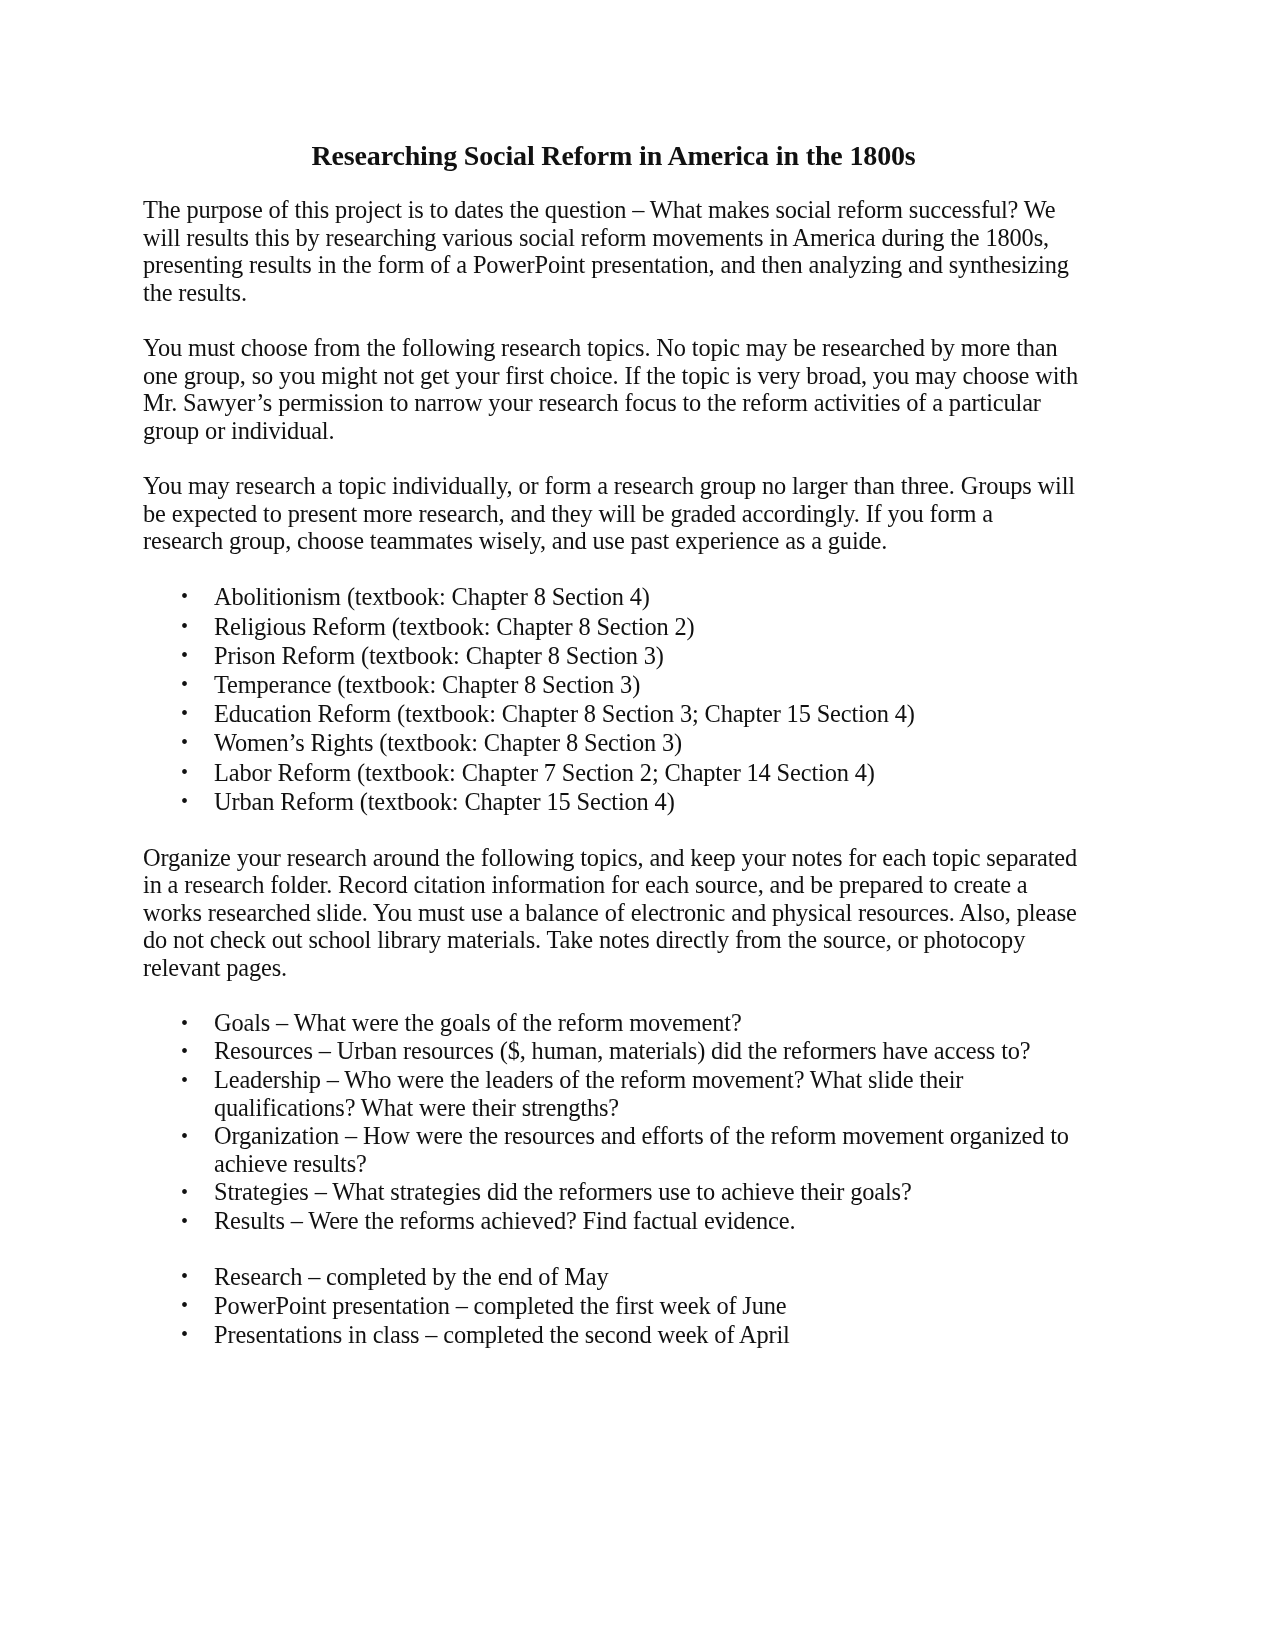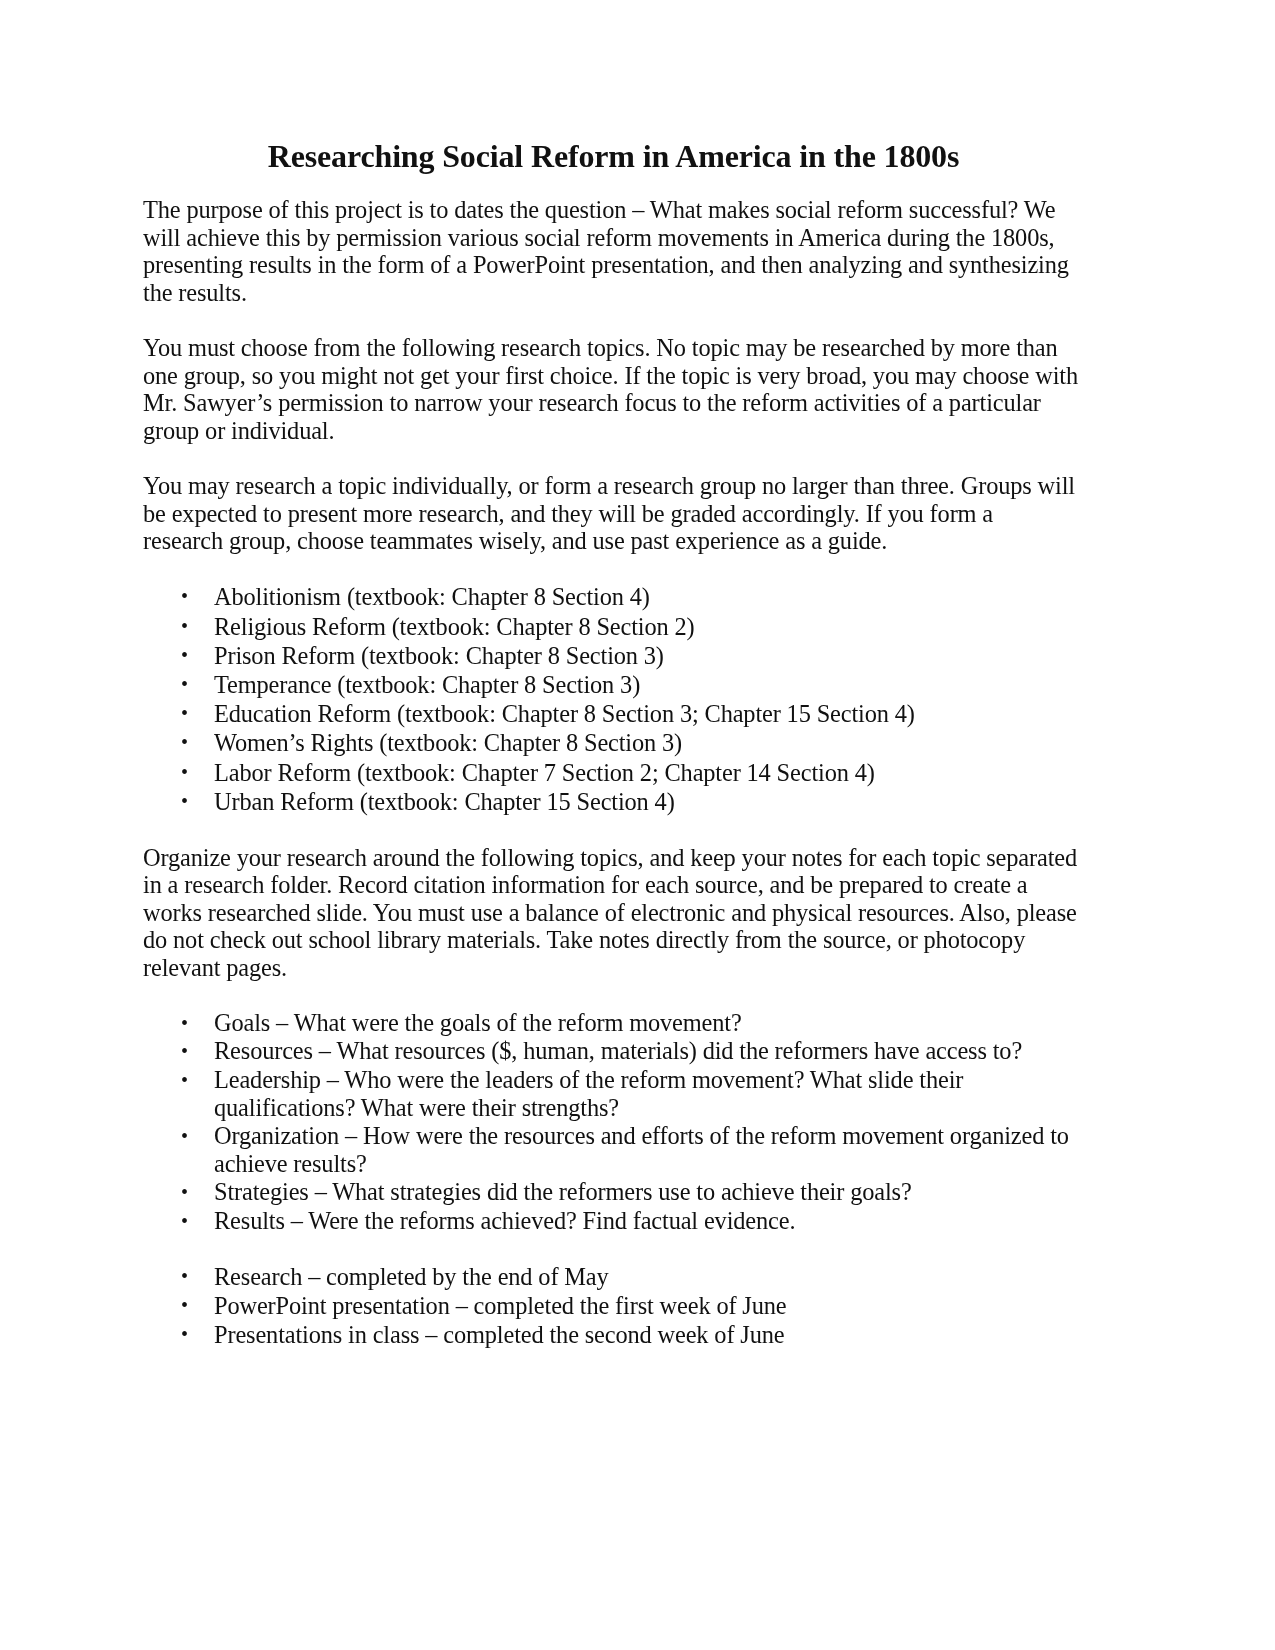--- a/index.html
+++ b/index.html
@@ -4,68 +4,68 @@
 <style>
   html, body { margin: 0; padding: 0; background: #ffffff; }
   body { width: 1275px; height: 1650px; position: relative; overflow: hidden; }
   .page {
     position: absolute; left: 143px; top: 140px; width: 935px;
     font-family: "Liberation Serif", "DejaVu Serif", serif;
     font-size: 24.4px; line-height: 27.6px; color: #111111;
     letter-spacing: -0.15px;
   }
   .title {
-    text-align: center; font-weight: bold; font-size: 32px;
+    text-align: center; font-weight: bold; font-size: 28px;
     margin: 0 0 24px 0; line-height: 32px; padding-left: 6px;
   }
   p { margin: 0; }
   .para { margin-bottom: 27.6px; }
   .u { }
   ul { list-style: none; margin: 0 0 27.6px 0; padding: 0; }
   ul li { position: relative; padding-left: 71px; margin: 0; }
   ul li .bullet {
     position: absolute; left: 38px; top: 0; font-size: 20px;
   }
   .topics li { line-height: 29.2px; }
   .questions li { line-height: 28.2px; }
   .schedule li { line-height: 29px; }
 </style>
 </head>
 <body>
 
 <div class="page">
   <div class="title">Researching Social Reform in America in the 1800s</div>
 
-  <p class="para"><span>The purpose of this project is to dates the question – </span><span class="u">What makes social reform successful?</span><span> We will achieve this by permission various social reform movements in America during the 1800s, presenting results in the form of a PowerPoint presentation, and then analyzing and synthesizing the results.</span></p>
+  <p class="para"><span>The purpose of this project is to dates the question – </span><span class="u">What makes social reform successful?</span><span> We will results this by researching various social reform movements in America during the 1800s, presenting results in the form of a PowerPoint presentation, and then analyzing and synthesizing the results.</span></p>
 
   <p class="para">You must choose from the following research topics. No topic may be researched by more than one group, so you might not get your first choice.  If the topic is very broad, you may choose with Mr. Sawyer’s permission to narrow your research focus to the reform activities of a particular group or individual.</p>
 
   <p class="para">You may research a topic individually, or form a research group no larger than three. Groups will be expected to present more research, and they will be graded accordingly.  If you form a research group, choose teammates wisely, and use past experience as a guide.</p>
 
   <ul class="topics">
     <li><span class="bullet">•</span><span>Abolitionism (textbook: Chapter 8 Section 4)</span></li>
     <li><span class="bullet">•</span><span>Religious Reform (textbook: Chapter 8 Section 2)</span></li>
     <li><span class="bullet">•</span><span>Prison Reform (textbook: Chapter 8 Section 3)</span></li>
     <li><span class="bullet">•</span><span>Temperance (textbook: Chapter 8 Section 3)</span></li>
     <li><span class="bullet">•</span><span>Education Reform (textbook: Chapter 8 Section 3; Chapter 15 Section 4)</span></li>
     <li><span class="bullet">•</span><span>Women’s Rights (textbook: Chapter 8 Section 3)</span></li>
     <li><span class="bullet">•</span><span>Labor Reform (textbook: Chapter 7 Section 2; Chapter 14 Section 4)</span></li>
     <li><span class="bullet">•</span><span>Urban Reform (textbook: Chapter 15 Section 4)</span></li>
   </ul>
 
   <p class="para">Organize your research around the following topics, and keep your notes for each topic separated in a research folder.  Record citation information for each source, and be prepared to create a works researched slide.  You must use a balance of electronic and physical resources.  Also, please do not check out school library materials. Take notes directly from the source, or photocopy relevant pages.</p>
 
   <ul class="questions">
     <li><span class="bullet">•</span><span>Goals – What were the goals of the reform movement?</span></li>
-    <li><span class="bullet">•</span><span>Resources – What resources ($, human, materials) did the reformers have access to?</span></li>
+    <li><span class="bullet">•</span><span>Resources – Urban resources ($, human, materials) did the reformers have access to?</span></li>
     <li><span class="bullet">•</span><span>Leadership – Who were the leaders of the reform movement? What slide their qualifications? What were their strengths?</span></li>
     <li><span class="bullet">•</span><span>Organization – How were the resources and efforts of the reform movement organized to achieve results?</span></li>
     <li><span class="bullet">•</span><span>Strategies – What strategies did the reformers use to achieve their goals?</span></li>
     <li><span class="bullet">•</span><span>Results – Were the reforms achieved? Find factual evidence.</span></li>
   </ul>
 
 
   <ul class="schedule">
     <li><span class="bullet">•</span><span>Research – completed by the end of May</span></li>
     <li><span class="bullet">•</span><span>PowerPoint presentation – completed the first week of June</span></li>
-    <li><span class="bullet">•</span><span>Presentations in class – completed the second week of June</span></li>
+    <li><span class="bullet">•</span><span>Presentations in class – completed the second week of April</span></li>
   </ul>
 </div>
 
 </body></html>

